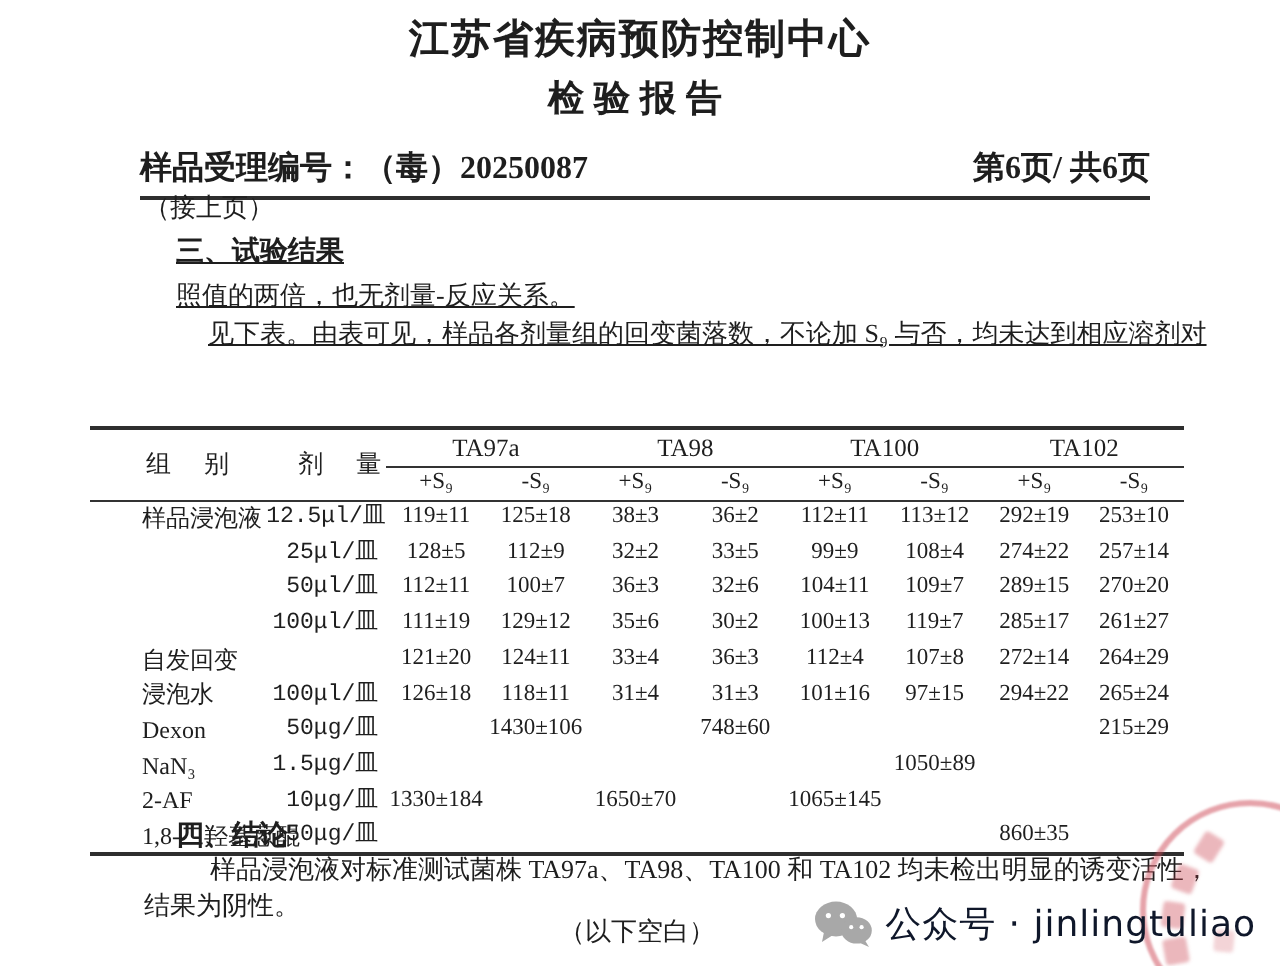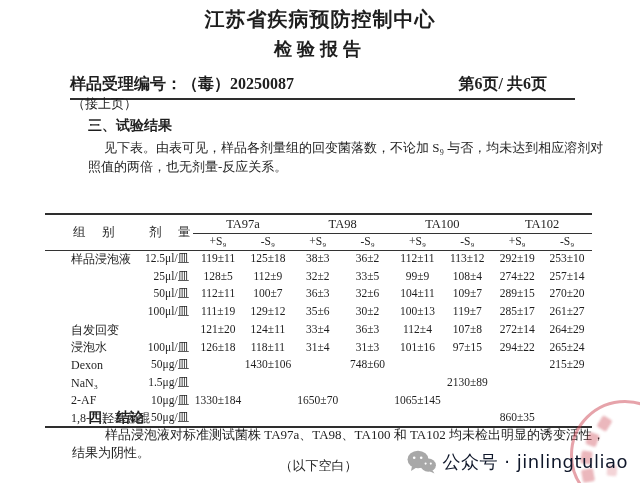--- a/index.html
+++ b/index.html
@@ -13,24 +13,24 @@
   .hdr { position:absolute; top:6px; left:0; right:0; text-align:center; }
   .t1 { font-size:20px; font-weight:700; letter-spacing:1px; }
   .t2 { font-size:16px; font-weight:700; margin-top:3px; }
   .t3 { font-size:18px; font-weight:700; letter-spacing:5px; margin-top:4px; }
   .meta {
     position:absolute; left:70px; top:74px; width:505px;
     display:flex; justify-content:space-between; align-items:flex-end;
     font-size:16px; font-weight:700;
     border-bottom:2px solid #2e2e2e; padding-bottom:3px;
   }
-  .meta .pg { margin-right:28px; font-weight:700; }
+  .meta .pg { font-weight:700; }
   .cont { position:absolute; left:72px; top:95px; font-size:13px; }
   
-  .sec3 { position:absolute; left:88px; top:117px; }
+  .sec3 { position:absolute; left:88px; top:117px;text-decoration:underline; }
   .sec-h { font-size:14px; font-weight:700; }
   .para { margin-top:4px; font-size:13px; line-height:18.5px; }
   .pline { white-space:nowrap; }
   .ind { text-indent:16px; }
   .tbl-title { position:absolute; top:169px; left:45px; width:547px; text-align:center; font-size:13px; }
   
   table.ames {
     position:absolute; top:187px; left:45px; width:547px;
     border-collapse:collapse; table-layout:fixed;
     font-size:11.5px; line-height:1;
@@ -40,21 +40,21 @@
   .ames th { font-weight:400; }
   .ames tr.strains { height:19px; }
   .ames tr.subs { height:17px; }
   .ames tbody tr { height:17.7px; }
   .ames th.strain { border-bottom:1.5px solid #333; font-size:12.5px; }
   .ames tr.subs th, .ames th.span2 { border-bottom:1.5px solid #333; }
   .ames th.span2 { font-size:12.5px; letter-spacing:2px; text-align:left; padding-left:28px; }
   .ames th.dhead { padding-left:16px; }
   .ames td { padding:0; vertical-align:middle; }
   .ames td.g { text-align:left; padding-left:26px; white-space:nowrap; font-size:12px; }
-  .ames td.d { text-align:right; padding-right:4px; white-space:nowrap; }
+  .ames td.d { text-align:right; padding-right:4px; white-space:nowrap;font-family:Liberation Mono, monospace; }
   .ames td.v { text-align:center; white-space:nowrap; }
   
   .sec4-h { position:absolute; left:88px; top:409px; font-size:14px; font-weight:700;font-family:Liberation Serif, serif; }
   .con-para { position:absolute; left:72px; top:426px; width:548px; font-size:13px; line-height:17.5px; }
   .con-para .l1 { text-indent:33px; white-space:nowrap; }
   .blank-note { position:absolute; top:457px; left:45px; width:547px; text-align:center; font-size:13px; }
   
   .wm {
     position:absolute; right:12px; bottom:9px; z-index:3;
     display:flex; align-items:center; gap:7px;
@@ -90,22 +90,22 @@
   <div class="meta">
     <span>样品受理编号：（毒）20250087</span>
     <span class="pg">第6页/ 共6页</span>
   </div>
 
   <div class="cont">（接上页）</div>
 
   <div class="sec3">
     <div class="sec-h">三、试验结果</div>
     <div class="para">
+      <div class="pline">照值的两倍，也无剂量-反应关系。</div>
       <div class="pline ind">见下表。由表可见，样品各剂量组的回变菌落数，不论加 S₉ 与否，均未达到相应溶剂对</div>
-      <div class="pline">照值的两倍，也无剂量-反应关系。</div>
     </div>
   </div>
 
 
   <table class="ames">
     <colgroup>
       <col class="cg">
         <col class="cd">
       <col class="cv">
         <col class="cv">
@@ -222,21 +222,21 @@
           <td class="v">215±29</td>
         </tr>
         <tr>
           <td class="g">NaN₃</td>
           <td class="d">1.5μg/皿</td>
           <td class="v"></td>
           <td class="v"></td>
           <td class="v"></td>
           <td class="v"></td>
           <td class="v"></td>
-          <td class="v">2130±89</td>
+          <td class="v">1050±89</td>
           <td class="v"></td>
           <td class="v"></td>
         </tr>
         <tr>
           <td class="g">2-AF</td>
           <td class="d">10μg/皿</td>
           <td class="v">1330±184</td>
           <td class="v"></td>
           <td class="v">1650±70</td>
           <td class="v"></td>

